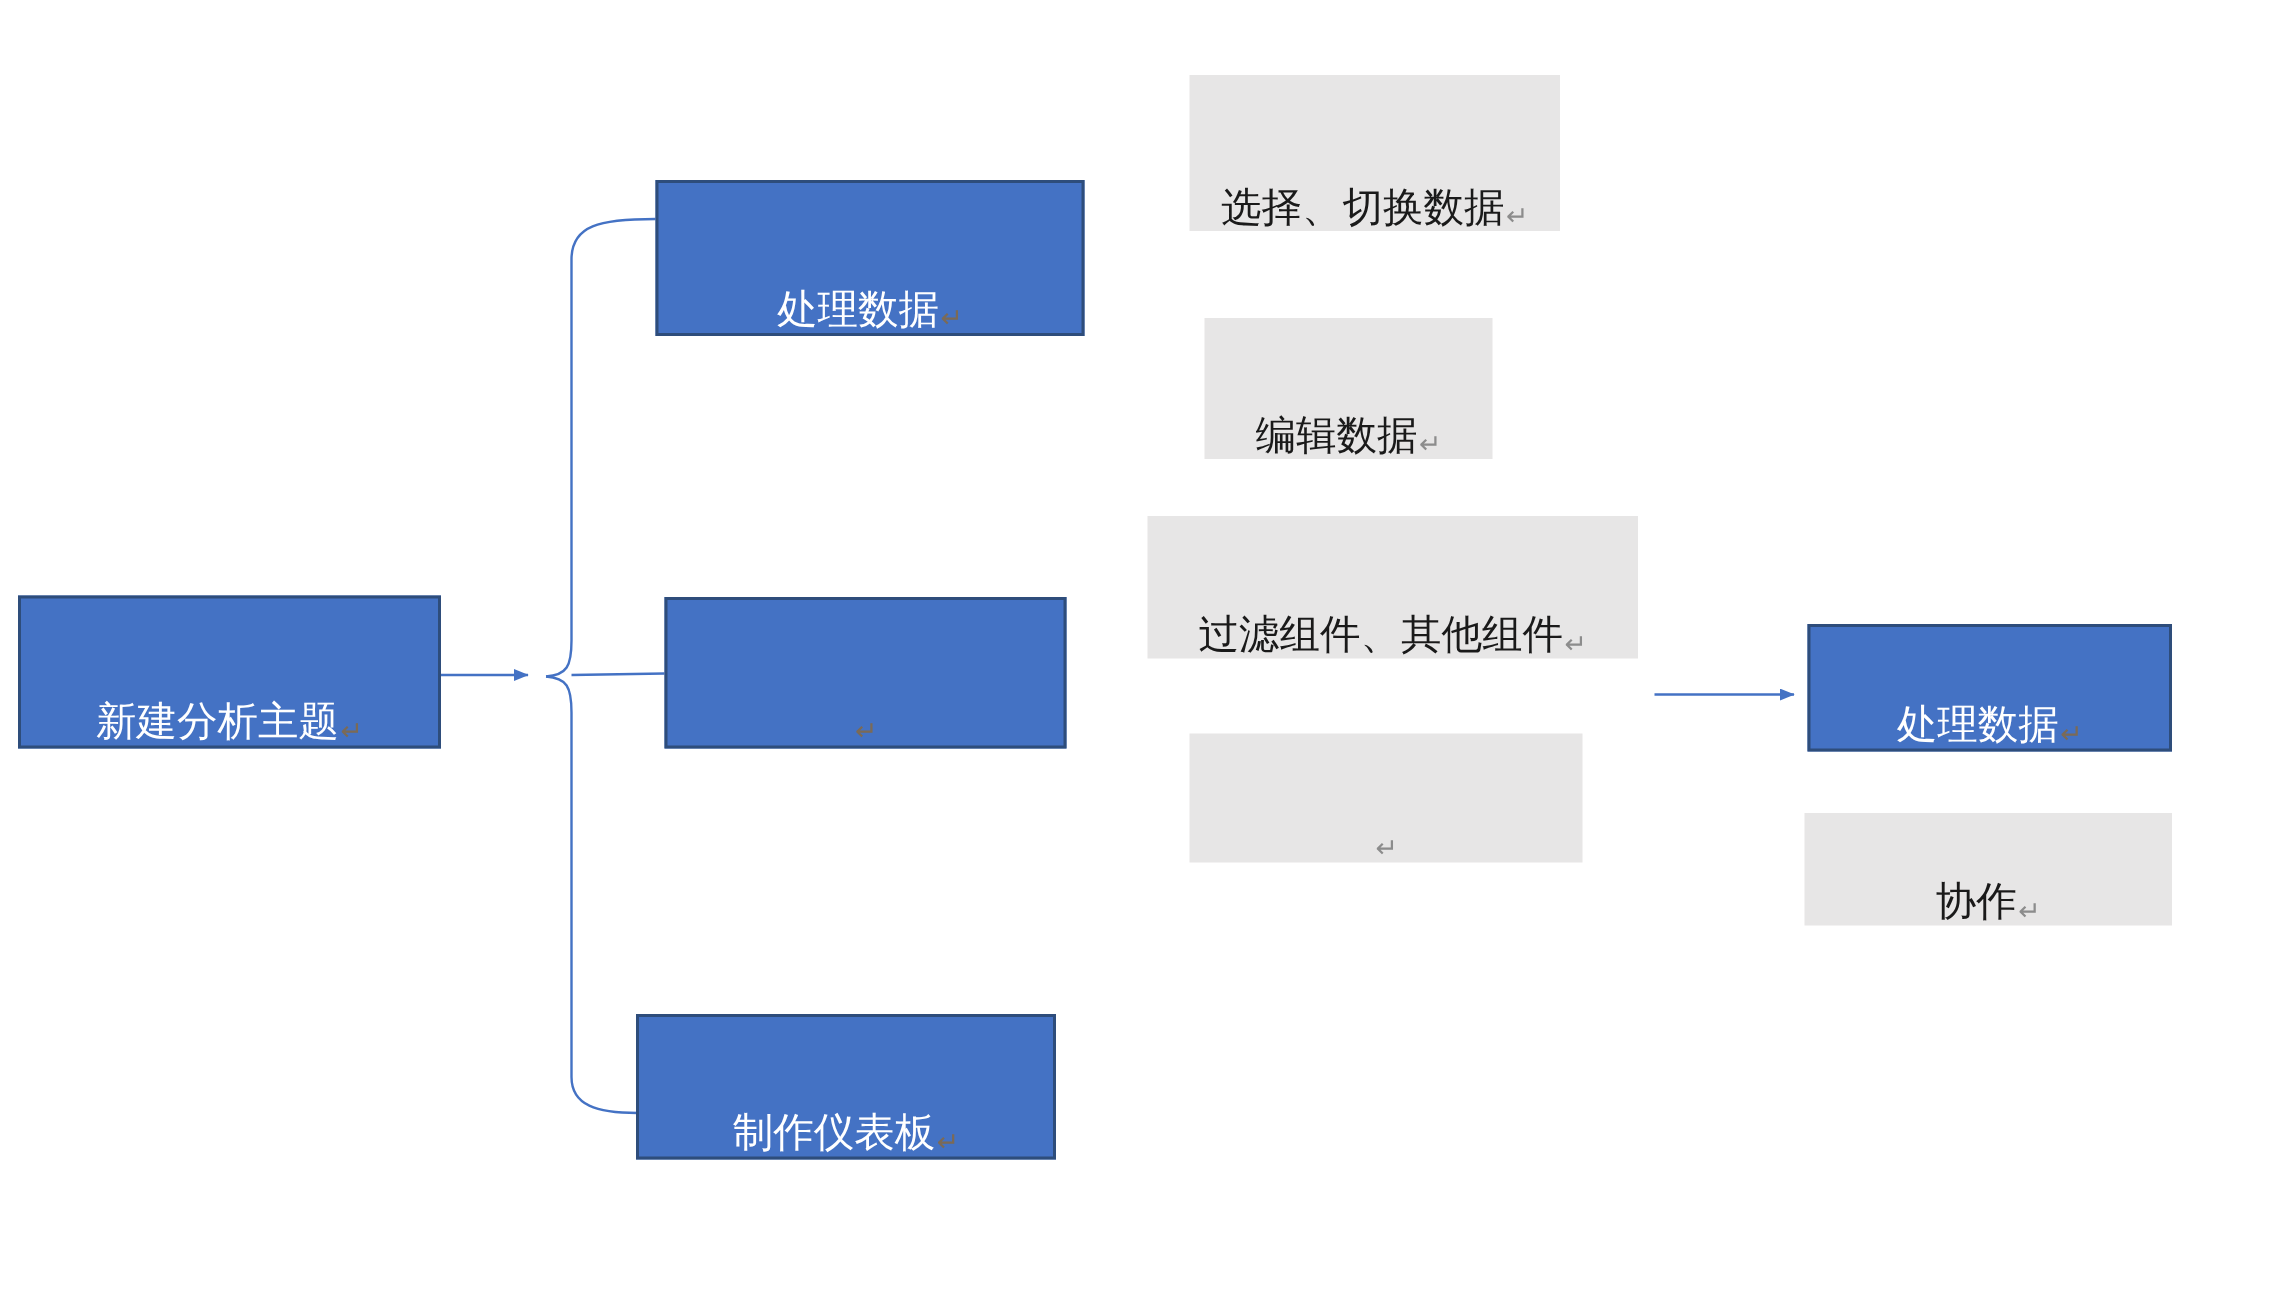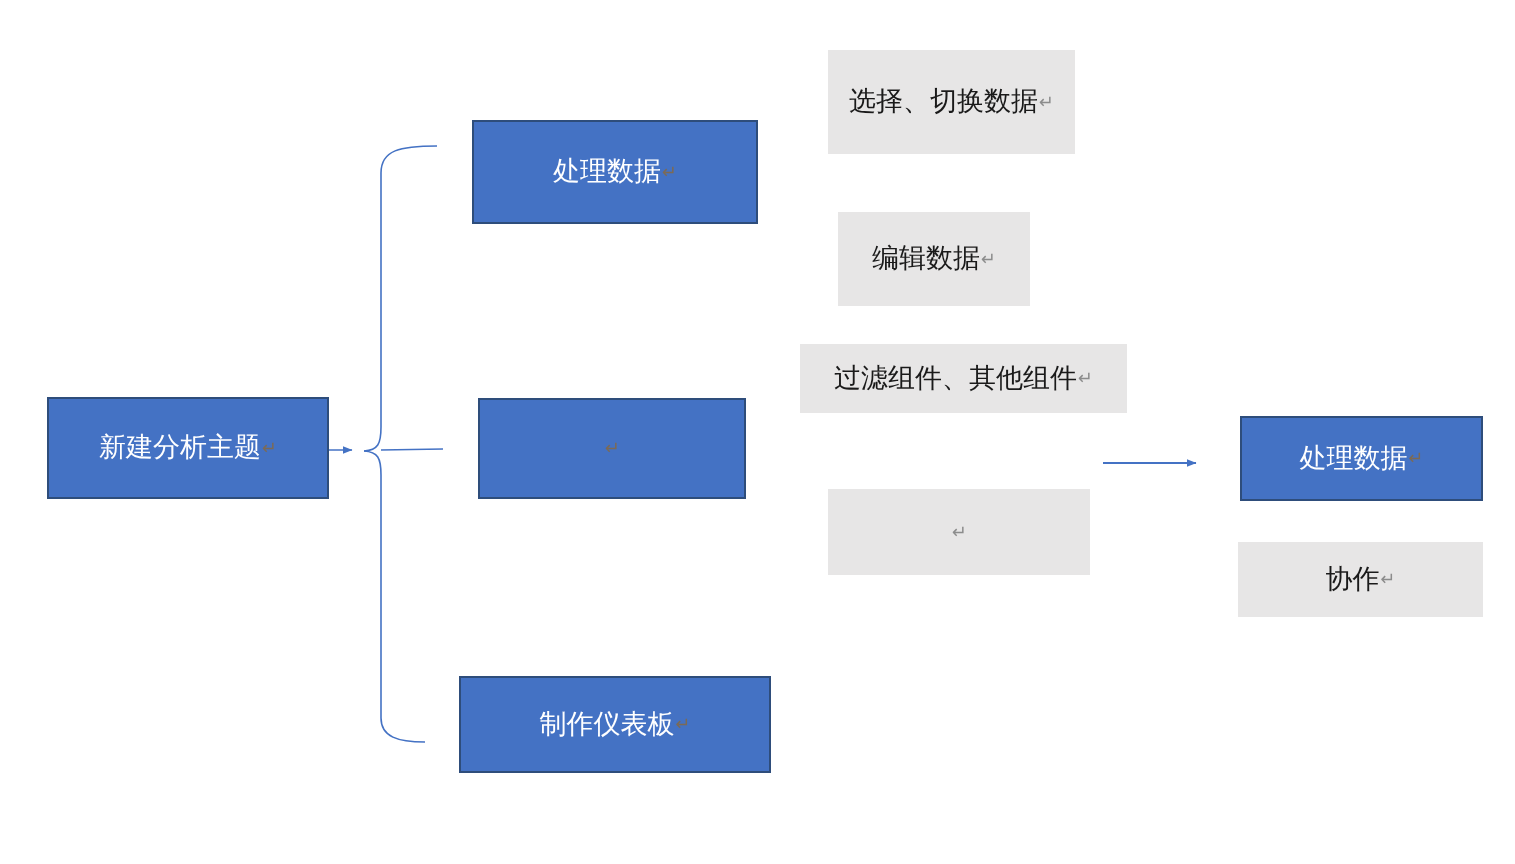--- a/index.html
+++ b/index.html
@@ -14,26 +14,25 @@
     position: relative;
     width: 1515px;
     height: 864px;
     background: #ffffff;
     overflow: hidden;
   }
   .node {
     position: absolute;
     box-sizing: border-box;
     display: flex;
-    align-items: center;
+    align-items: flex-end;
     justify-content: center;
     text-align: center;
     line-height: 1.15;
     white-space: nowrap;
-    margin-left: 35px;
   }
   .node.blue {
     background: #4472C4;
     border: 2px solid #2E4D7B;
     color: #FFFFFF;
   }
   .node.gray {
     background: #E7E6E6;
     border: none;
     color: #1A1A1A;
@@ -102,28 +101,28 @@
         <span class="label">选择、切换数据</span>
         <span class="pilcrow">↵</span>
       </div>
       <div class="node gray" style="left: 803px; top: 212px; width: 192px; height: 94px; font-size: 27px;">
         <span class="label">编辑数据</span>
         <span class="pilcrow">↵</span>
       </div>
       <div class="node blue" style="left: 443px; top: 398px; width: 268px; height: 101px; font-size: 27px;">
         <span class="pilcrow">↵</span>
       </div>
-      <div class="node gray" style="left: 765px; top: 344px; width: 327px; height: 69px; font-size: 27px;">
+      <div class="node gray" style="left: 765px; top: 344px; width: 327px; height: 95px; font-size: 27px;">
         <span class="label">过滤组件、其他组件</span>
         <span class="pilcrow">↵</span>
       </div>
       <div class="node gray" style="left: 793px; top: 489px; width: 262px; height: 86px; font-size: 27px;">
         <span class="pilcrow">↵</span>
       </div>
-      <div class="node blue" style="left: 424px; top: 676px; width: 312px; height: 97px; font-size: 27px;">
+      <div class="node blue" style="left: 424px; top: 676px; width: 280px; height: 97px; font-size: 27px;">
         <span class="label">制作仪表板</span>
         <span class="pilcrow">↵</span>
       </div>
       <div class="node blue" style="left: 1205px; top: 416px; width: 243px; height: 85px; font-size: 27px;">
         <span class="label">处理数据</span>
         <span class="pilcrow">↵</span>
       </div>
       <div class="node gray" style="left: 1203px; top: 542px; width: 245px; height: 75px; font-size: 27px;">
         <span class="label">协作</span>
         <span class="pilcrow">↵</span>

